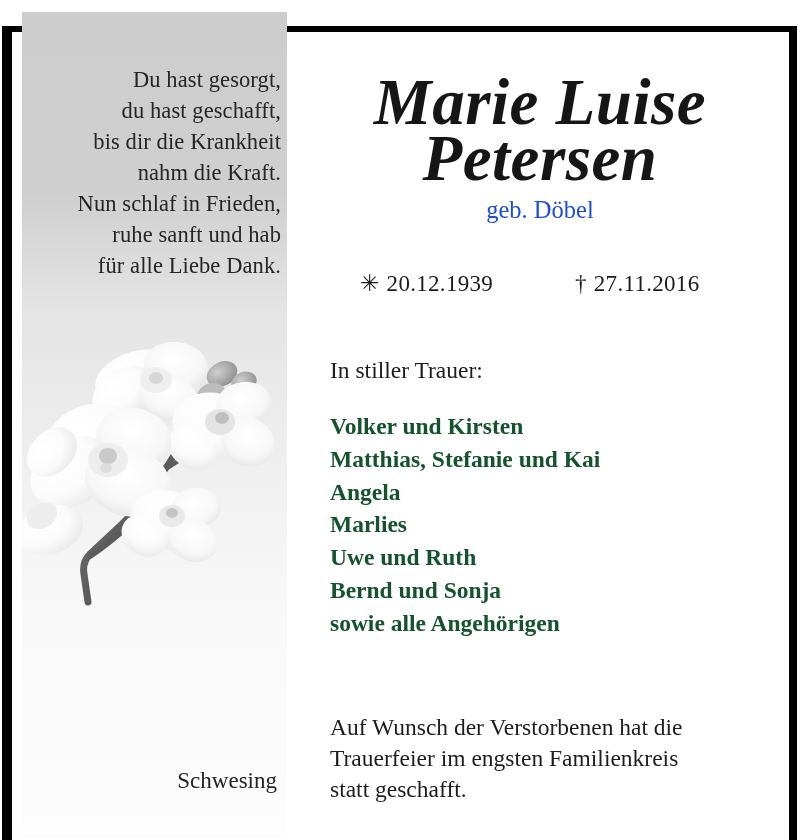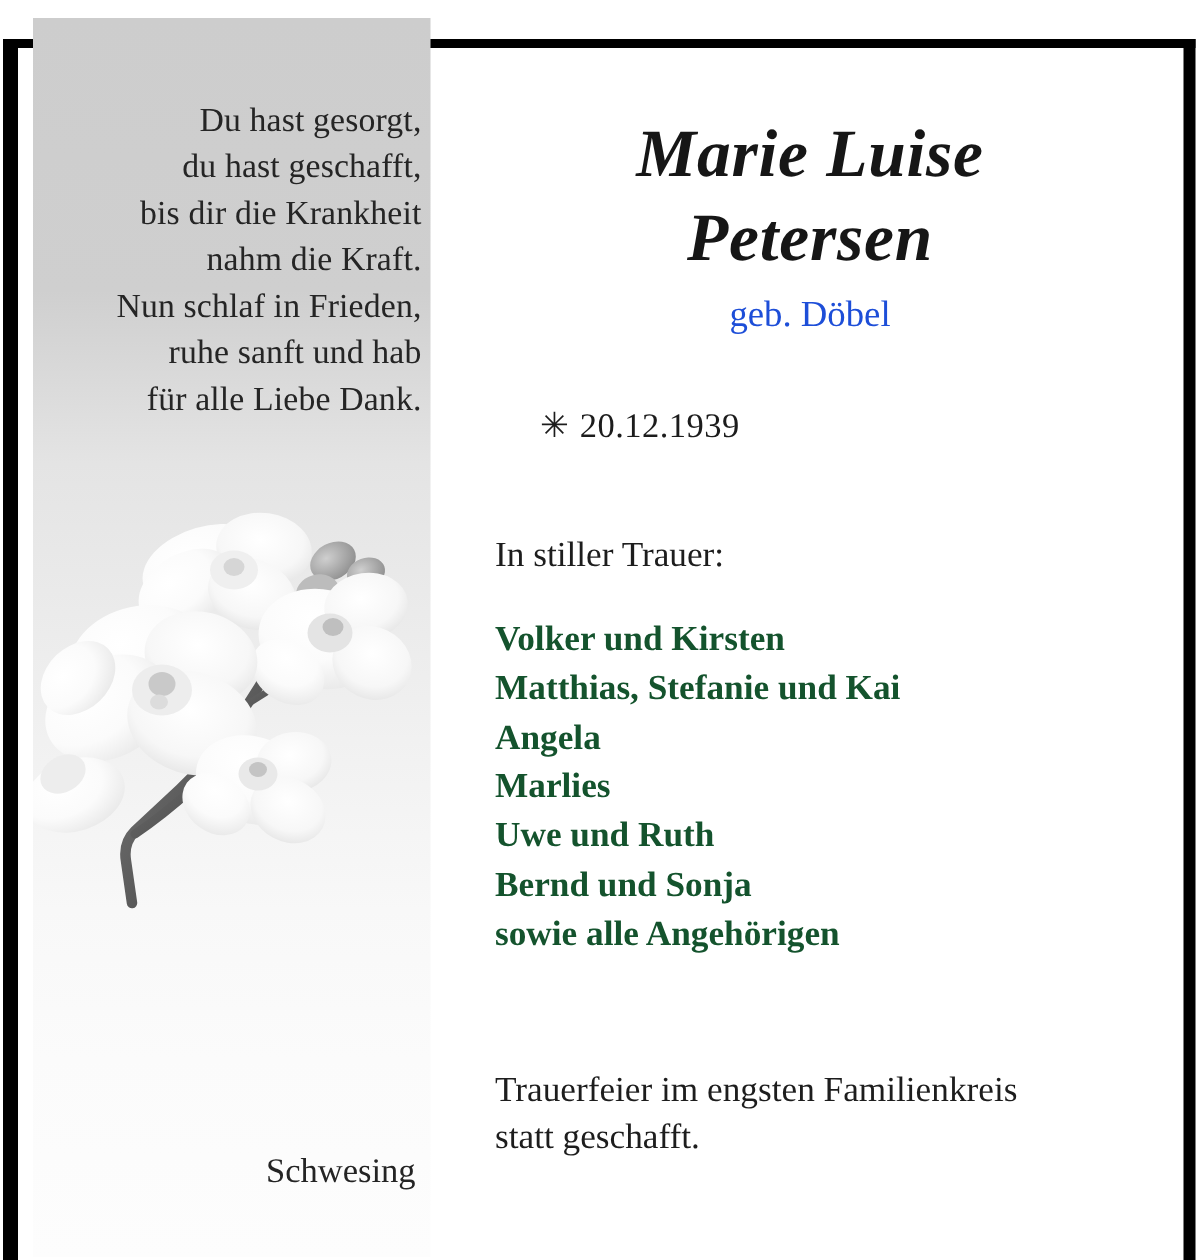--- a/index.html
+++ b/index.html
@@ -112,21 +112,21 @@
   .name-block {
     position: absolute;
     left: 0;
     top: 62px;
     width: 460px;
     text-align: center;
   }
   .deceased-name {
     font-weight: bold;
     font-style: italic;
-    font-size: 45px;
+    font-size: 65px;
     line-height: 56px;
     letter-spacing: 0.5px;
     color: #161616;
   }
   .deceased-name .nm-line { display: block; white-space: nowrap; }
   .nee {
     margin-top: 10px;
     font-size: 24.5px;
     line-height: 28px;
     color: #1d4ed8;
@@ -285,33 +285,37 @@
         <span class="nm-line">Marie  Luise</span>
         <span class="nm-line">Petersen</span>
       </div>
       <div class="nee">geb. Döbel</div>
     </div>
 
     <div class="dates">
       <div class="date-birth">
         <span class="sym">✳</span><span>20.12.1939</span>
       </div>
+      <div class="date-death">
+        <span class="sym">†</span><span>27.11.2016</span>
+      </div>
     </div>
 
     <div class="mourn-intro">In stiller Trauer:</div>
 
     <div class="mourners">
       <div>Volker und Kirsten</div>
       <div>Matthias, Stefanie und Kai</div>
       <div>Angela</div>
       <div>Marlies</div>
       <div>Uwe und Ruth</div>
       <div>Bernd und Sonja</div>
       <div>sowie alle Angehörigen</div>
     </div>
 
     <div class="closing">
+      <div>Auf Wunsch der Verstorbenen hat die</div>
       <div>Trauerfeier im engsten Familienkreis</div>
       <div>statt geschafft.</div>
     </div>
 
   </div>
 </div>
 
 </body></html>

